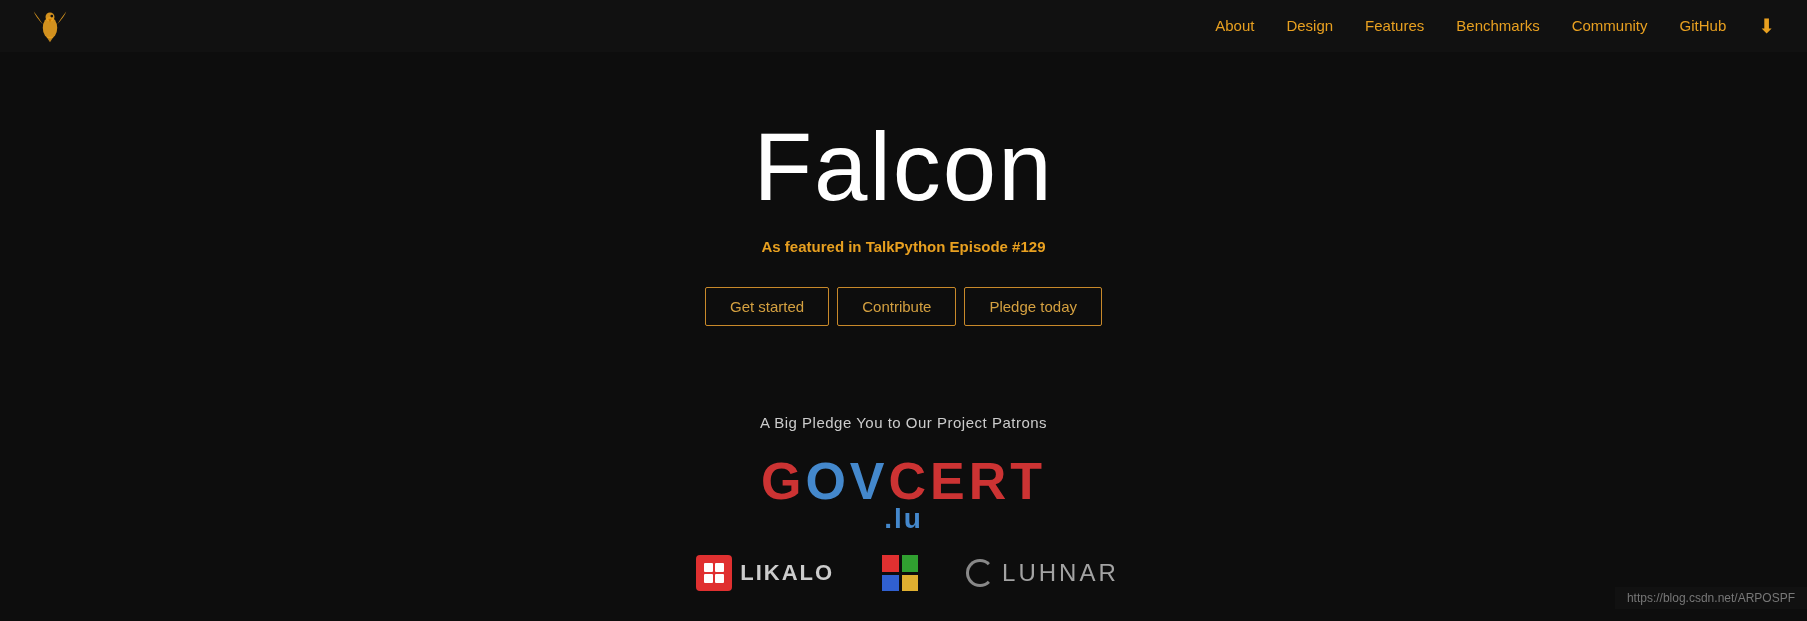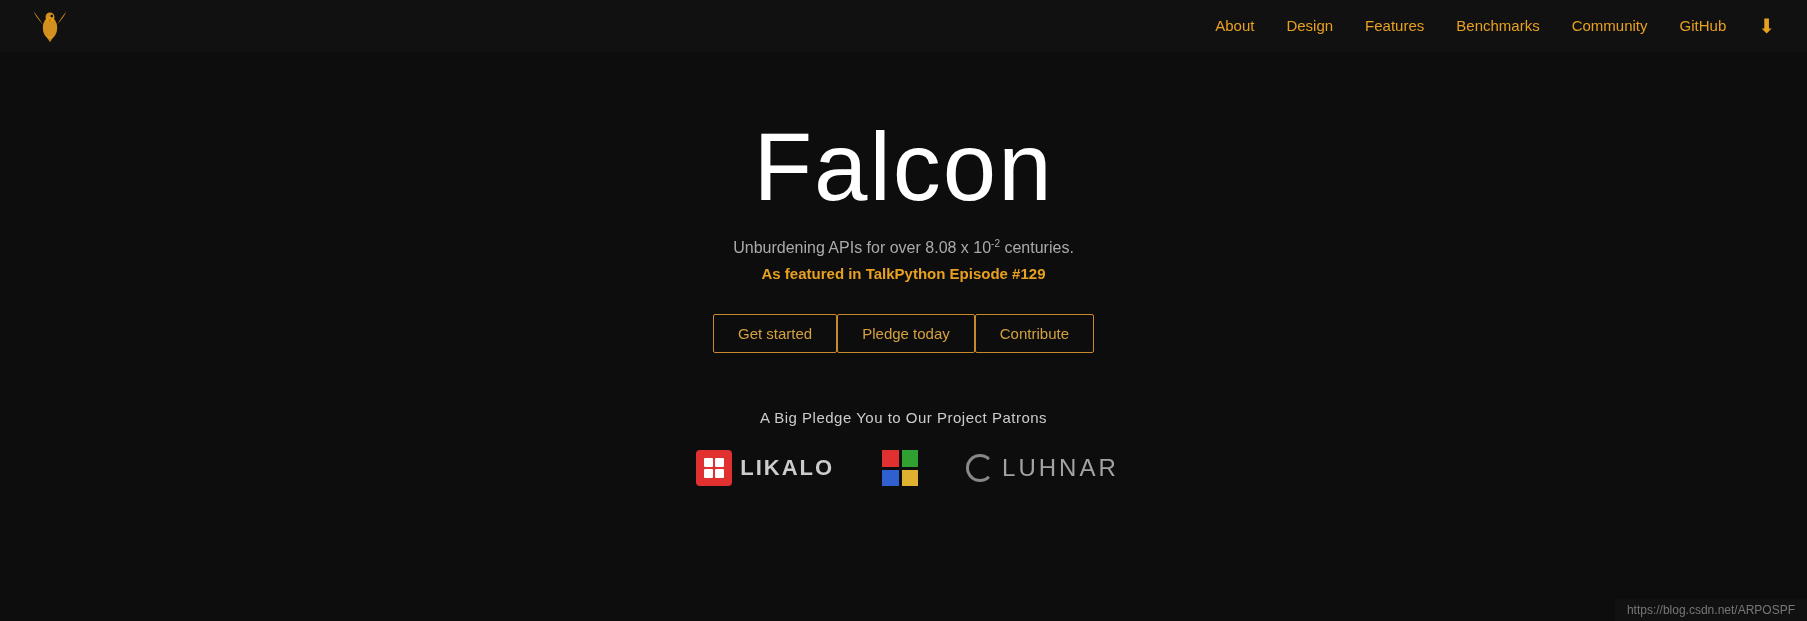--- a/index.html
+++ b/index.html
@@ -86,22 +86,22 @@
 
     .hero-featured {
       color: #e8a020;
       font-size: 15px;
       margin-bottom: 32px;
       font-weight: bold;
     }
 
     .hero-buttons {
       display: flex;
-      gap: 0;
-      margin-bottom: 56px;
+      gap: 8px;
+      margin-bottom: 88px;
     }
 
     .btn-outline {
       background: transparent;
       border: 1px solid #c8892a;
       color: #d4a040;
       padding: 10px 24px;
       font-size: 15px;
       cursor: pointer;
       border-radius: 2px;
@@ -216,21 +216,21 @@
     .cluhnar-text {
       font-size: 24px;
       font-weight: 300;
       color: #a3a3a3;
       letter-spacing: 3px;
     }
 
     
     .statusbar {
       position: fixed;
-      bottom: 0;
+      bottom: 12px;
       right: 0;
       padding: 4px 12px;
       background: #111111;
       color: #777777;
       font-size: 12px;
     }
   </style>
 </head>
 <body>
 
@@ -267,35 +267,38 @@
     <li><a href="#github">GitHub</a></li>
     <li>
       <span class="download-icon">⬇</span>
     </li>
   </ul>
 </nav>
 
 <section class="hero">
   <h1 class="hero-title">Falcon</h1>
 
-  <p class="hero-subtitle">
-    <span>Unburdening APIs for over 8.08 x 10</span><sup>-2</sup><span> centuries.</span>
-  </p>
 
   <p class="hero-featured">As featured in TalkPython Episode #129</p>
 
   <div class="hero-buttons">
     <a class="btn-outline" href="#">Get started</a>
+    <a class="btn-outline" href="#">Contribute</a>
     <a class="btn-outline" href="#">Pledge today</a>
-    <a class="btn-outline" href="#">Contribute</a>
   </div>
 
   <div class="patrons">
     <p class="patrons-title">A Big Pledge You to Our Project Patrons</p>
 
+    <div class="patron-logo-main govcert-logo">
+      <div class="govcert-top">
+        <span style="color:#cc3333">G</span><span style="color:#4488cc">OV</span><span style="color:#cc3333">CERT</span>
+      </div>
+      <div class="govcert-bottom">.lu</div>
+    </div>
 
     <div class="patron-logos-row">
 
       <div class="likalo-logo">
         <div class="likalo-icon">
           <div style="display:grid;grid-template-columns:1fr 1fr;gap:2px;width:20px;height:20px;">
             <div style="background:white;border-radius:1px;"></div>
             <div style="background:white;border-radius:1px;"></div>
             <div style="background:white;border-radius:1px;"></div>
             <div style="background:white;border-radius:1px;"></div>

